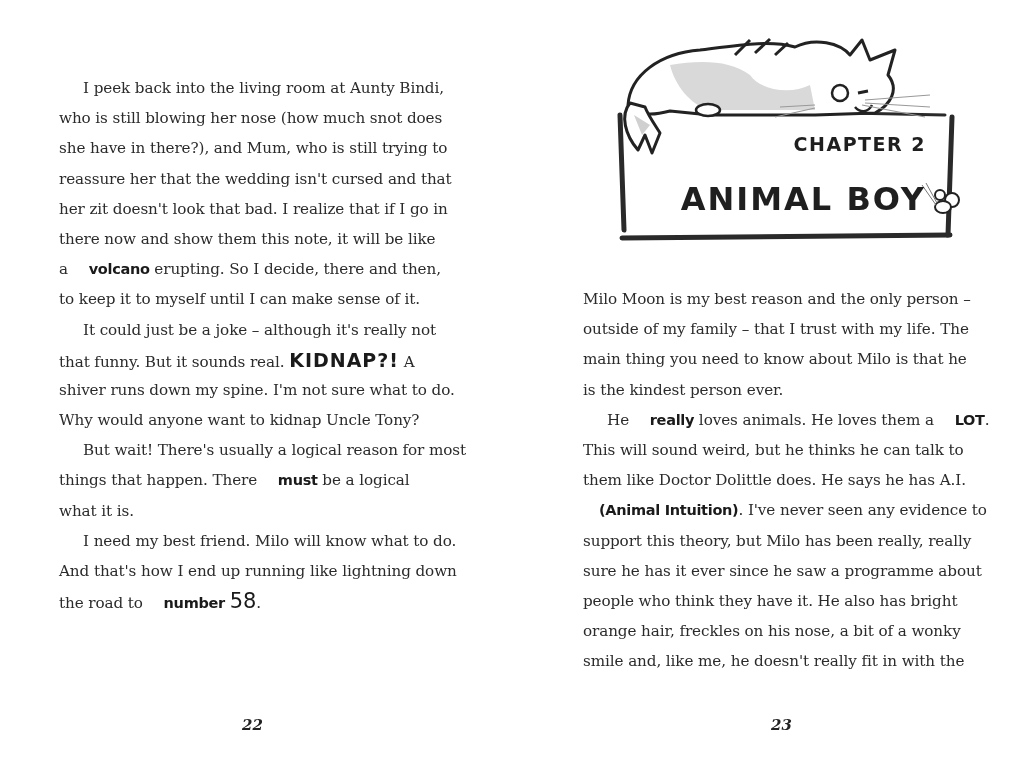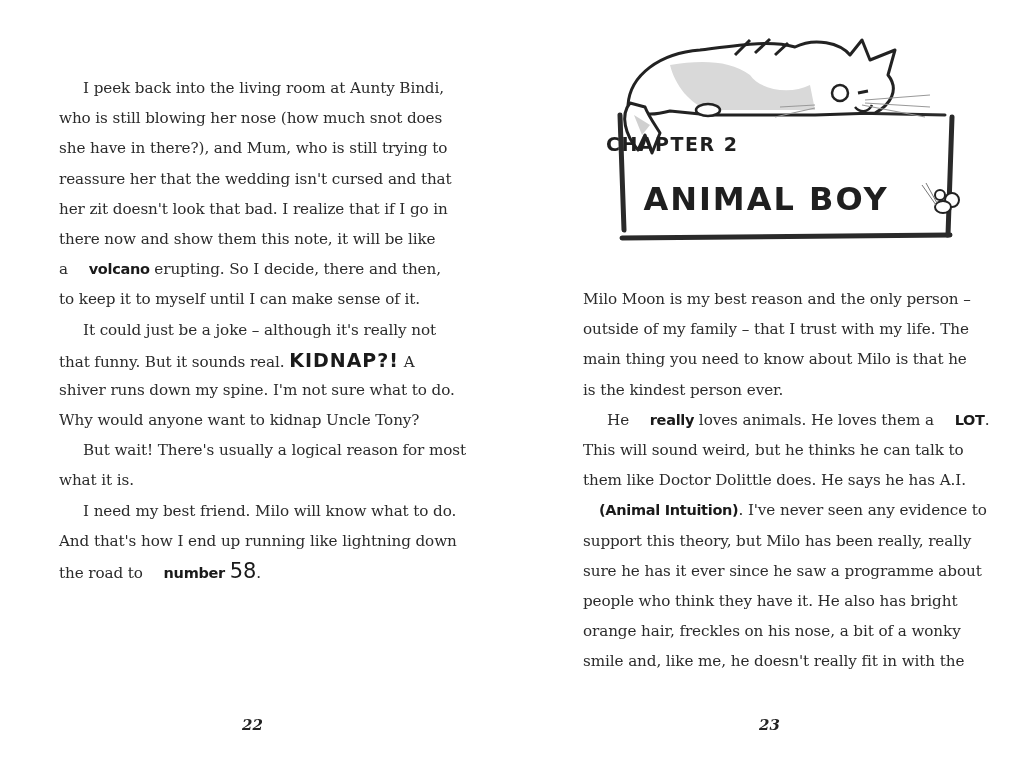--- a/index.html
+++ b/index.html
@@ -10,43 +10,44 @@
   .text-block { position:absolute; font-size:15.2px; line-height:30.2px; letter-spacing:-0.1px; }
   .left-text { left:59px; top:73px; width:392px; }
   .right-text { left:71px; top:284px; width:392px; }
   .line { white-space:nowrap; height:30.2px; display:block; }
   .indent { padding-left:24px; }
   .em { font-family:"DejaVu Sans", sans-serif; font-weight:bold; color:#1a1a1a; font-size:14.5px; letter-spacing:-0.3px;margin-left:16px; }
   .em-big { font-family:"DejaVu Sans", sans-serif; font-weight:bold; color:#1a1a1a; font-size:19px; letter-spacing:1px; }
   .em-num { font-family:"DejaVu Sans", sans-serif; font-size:21px; color:#1a1a1a; }
   .page-number { position:absolute; top:716px; font-family:"DejaVu Serif", serif; font-size:15px; font-style:italic; font-weight:bold; color:#222; }
   .pn-left { left:242px; }
-  .pn-right { left:247px; }
+  .pn-right { left:259px; }
   .chapter-art { position:absolute; left:88px; top:35px; width:380px; height:215px; }
-  .chapter-label { position:absolute; left:94px; top:133px; width:320px; text-align:left; font-family:"DejaVu Sans", sans-serif; font-weight:bold; font-size:19px; letter-spacing:1.5px; color:#1f1f1f; }
-  .chapter-title { position:absolute; left:94px; top:180px; width:320px; text-align:center; font-family:"DejaVu Sans", sans-serif; font-weight:bold; font-size:32px; letter-spacing:2px; color:#1f1f1f; }
+  .chapter-label { position:absolute; left:94px; top:133px; width:320px; text-align:right; font-family:"DejaVu Sans", sans-serif; font-weight:bold; font-size:19px; letter-spacing:1.5px; color:#1f1f1f; }
+  .chapter-title { position:absolute; left:94px; top:180px; width:320px; text-align:right; font-family:"DejaVu Sans", sans-serif; font-weight:bold; font-size:32px; letter-spacing:2px; color:#1f1f1f; }
 </style>
 </head>
 <body>
 
 <div class="page page-left">
   <div class="text-block left-text">
       <span class="line indent"><span>I peek back into the living room at Aunty Bindi,</span></span>
       <span class="line"><span>who is still blowing her nose (how much snot does</span></span>
       <span class="line"><span>she have in there?), and Mum, who is still trying to</span></span>
       <span class="line"><span>reassure her that the wedding isn't cursed and that</span></span>
       <span class="line"><span>her zit doesn't look that bad. I realize that if I go in</span></span>
       <span class="line"><span>there now and show them this note, it will be like</span></span>
       <span class="line"><span>a </span><span class="em">volcano</span><span> erupting. So I decide, there and then,</span></span>
       <span class="line"><span>to keep it to myself until I can make sense of it.</span></span>
       <span class="line indent"><span>It could just be a joke – although it's really not</span></span>
       <span class="line"><span>that funny. But it sounds real. </span><span class="em-big">KIDNAP?!</span><span> A</span></span>
       <span class="line"><span>shiver runs down my spine. I'm not sure what to do.</span></span>
       <span class="line"><span>Why would anyone want to kidnap Uncle Tony?</span></span>
       <span class="line indent"><span>But wait! There's usually a logical reason for most</span></span>
+      <span class="line"><span>things that happen. There </span><span class="em">must</span><span>  be a logical</span></span>
       <span class="line"><span>what it is.</span></span>
       <span class="line indent"><span>I need my best friend. Milo will know what to do.</span></span>
       <span class="line"><span>And that's how I end up running like lightning down</span></span>
       <span class="line"><span>the road to </span><span class="em">number </span><span class="em-num">58</span><span>.</span></span>
     </div>
   <div class="page-number pn-left">22</div>
 </div>
 
 <div class="page page-right">
   <svg class="chapter-art" viewBox="0 0 380 215" xmlns="http://www.w3.org/2000/svg">

